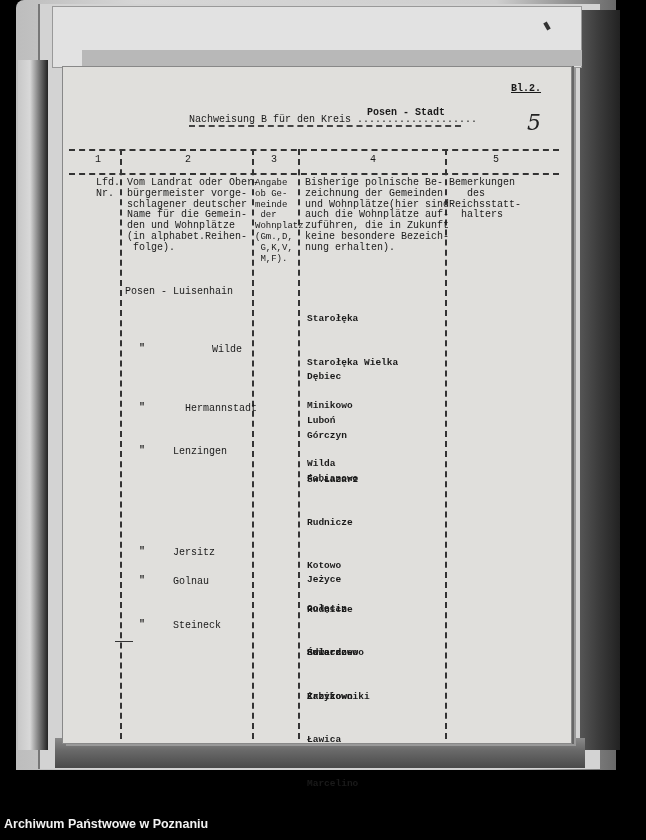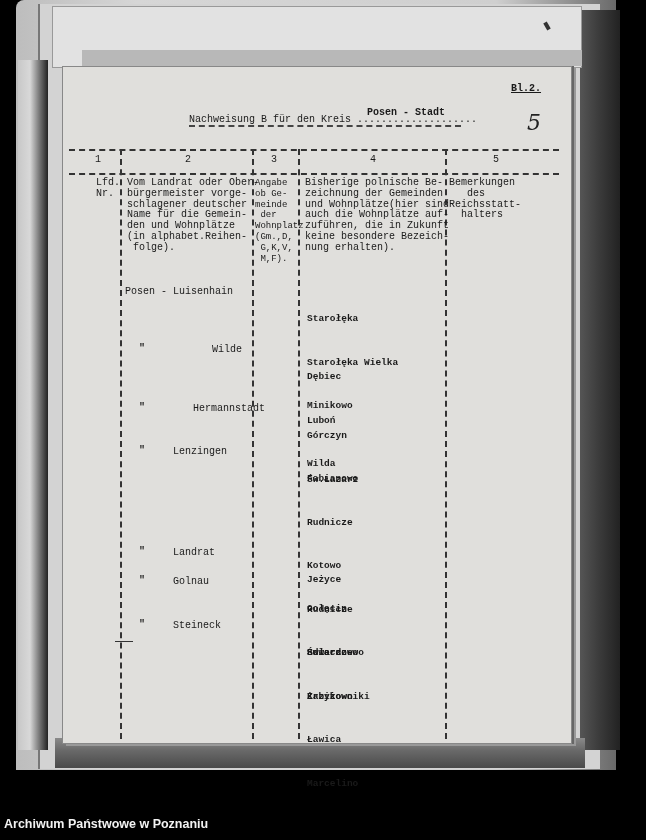--- a/index.html
+++ b/index.html
@@ -119,39 +119,39 @@
 
   <div class="ditto" style="left:76px;top:276px;">"</div>
   <div class="entry-name" style="left:110px;top:277px;margin-left:39px;">Wilde</div>
   <div class="polish" style="left:244px;top:274px;">
     <div>Dębiec</div>
     <div>Luboń</div>
     <div>Wilda</div>
   </div>
 
   <div class="ditto" style="left:76px;top:335px;">"</div>
-  <div class="entry-name" style="left:118px;top:336px;padding-left:12px;">Hermannstadt</div>
+  <div class="entry-name" style="left:110px;top:336px;padding-left:12px;">Hermannstadt</div>
   <div class="polish" style="left:244px;top:333px;">
     <div>Górczyn</div>
     <div>Św.Łazarz</div>
   </div>
 
   <div class="ditto" style="left:76px;top:378px;">"</div>
   <div class="entry-name" style="left:110px;top:379px;">Lenzingen</div>
   <div class="polish" style="left:244px;top:376px;">
     <div>Fabianowo</div>
     <div>Rudnicze</div>
     <div>Kotowo</div>
     <div>Rudnicze</div>
     <div>Świerczewo</div>
     <div>Żabikowo</div>
   </div>
 
   <div class="ditto" style="left:76px;top:479px;">"</div>
-  <div class="entry-name" style="left:110px;top:480px;">Landrat</div>
+  <div class="entry-name" style="left:110px;top:480px;">Jersitz</div>
   <div class="polish" style="left:244px;top:477px;">
     <div>Jeżyce</div>
   </div>
 
   <div class="ditto" style="left:76px;top:508px;">"</div>
   <div class="entry-name" style="left:110px;top:509px;">Golnau</div>
   <div class="polish" style="left:244px;top:506px;">
     <div>Golęcin</div>
     <div>Sołacz</div>
   </div>

